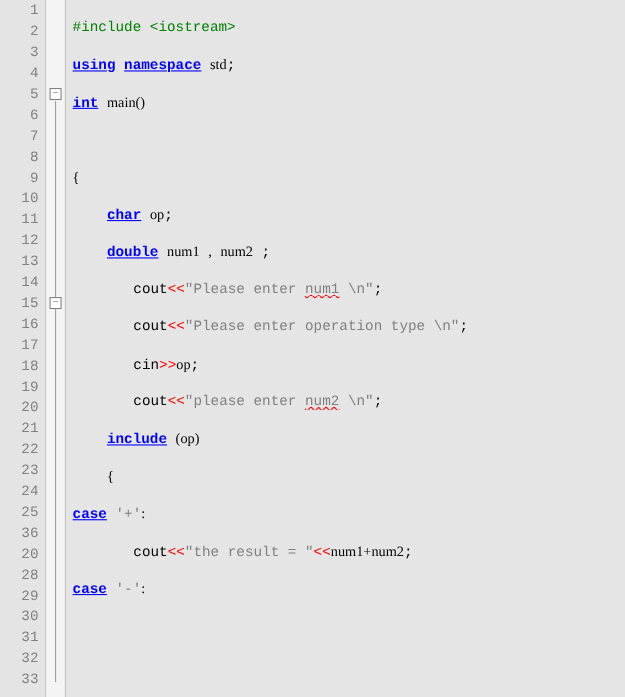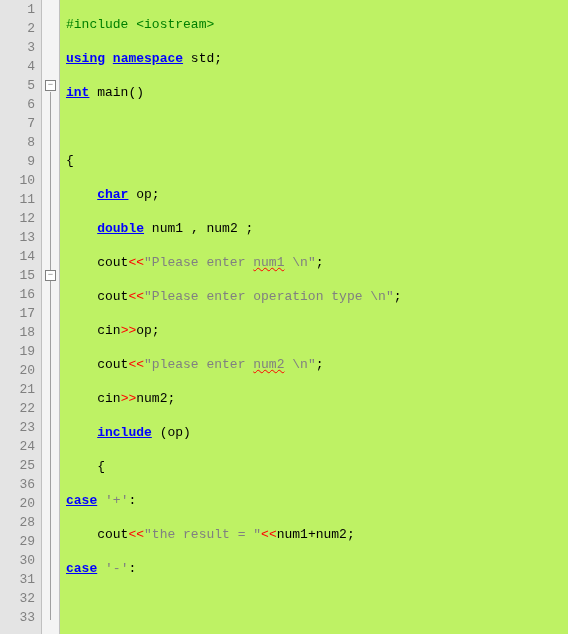--- a/index.html
+++ b/index.html
@@ -23,21 +23,21 @@
 }
 .fold-col {
   background: #f4f4f4;
   border-right: 1px solid #c0c0c0;
   width: 18px;
   position: relative;
   user-select: none;
 }
 .editor {
   flex: 1;
-  background: #bef264;
+  background: #e5e5e5;
   padding-left: 6px;
   white-space: pre;
   color: #000000;
 }
 .line {
   height: 19px;
   line-height: 19px;
 }
 .fold-box {
   position: absolute;
@@ -53,22 +53,22 @@
 }
 .fold-line {
   position: absolute;
   left: 8px;
   width: 0;
   border-left: 1px solid #a0a0a0;
 }
 .kw { color: #0000ff; font-weight: bold; text-decoration: underline; }
 .pre { color: #008000; }
 .str { color: #808080; }
-.id { color: #000000; }
-.c-cout { color: #000000; }
+.id { color: #000000; font-family: Liberation Serif, serif; }
+.c-cout { color: #000000; margin-left: 24px; }
 .angle { color: #ff0000; }
 .semico { color: #000000; }
 .squig { text-decoration: underline wavy #ff0000; text-decoration-thickness: 1px; }
 </style>
 </head>
 <body>
 
 <div class="gutter">
   <div class="line">1</div>
   <div class="line">2</div>
@@ -116,21 +116,20 @@
 <div class="line"><span class="kw">using</span> <span class="kw">namespace</span> <span class="id">std</span><span class="semico">;</span></div>
 <div class="line"><span class="kw">int</span> <span class="id">main</span><span class="id">()</span></div>
 <div class="line"></div>
 <div class="line"><span class="id">{</span></div>
 <div class="line">    <span class="kw">char</span> <span class="id">op</span><span class="semico">;</span></div>
 <div class="line">    <span class="kw">double</span> <span class="id">num1</span> <span class="id">,</span> <span class="id">num2</span> <span class="semico">;</span></div>
 <div class="line">    <span class="c-cout">cout</span><span class="angle">&lt;&lt;</span><span class="str">"Please enter </span><span class="str squig">num1</span><span class="str"> \n"</span><span class="semico">;</span></div>
 <div class="line">    <span class="c-cout">cout</span><span class="angle">&lt;&lt;</span><span class="str">"Please enter operation type \n"</span><span class="semico">;</span></div>
 <div class="line">    <span class="c-cout">cin</span><span class="angle">&gt;&gt;</span><span class="id">op</span><span class="semico">;</span></div>
 <div class="line">    <span class="c-cout">cout</span><span class="angle">&lt;&lt;</span><span class="str">"please enter </span><span class="str squig">num2</span><span class="str"> \n"</span><span class="semico">;</span></div>
-<div class="line">    <span class="c-cout">cin</span><span class="angle">&gt;&gt;</span><span class="id">num2</span><span class="semico">;</span></div>
 <div class="line">    <span class="kw">include</span> <span class="id">(</span><span class="id">op</span><span class="id">)</span></div>
 <div class="line">    <span class="id">{</span></div>
 <div class="line"><span class="kw">case</span> <span class="str">'+'</span><span class="id">:</span></div>
 <div class="line">    <span class="c-cout">cout</span><span class="angle">&lt;&lt;</span><span class="str">"the result = "</span><span class="angle">&lt;&lt;</span><span class="id">num1+num2</span><span class="semico">;</span></div>
 <div class="line"><span class="kw">case</span> <span class="str">'-'</span><span class="id">:</span></div>
 
 
 
 
 

